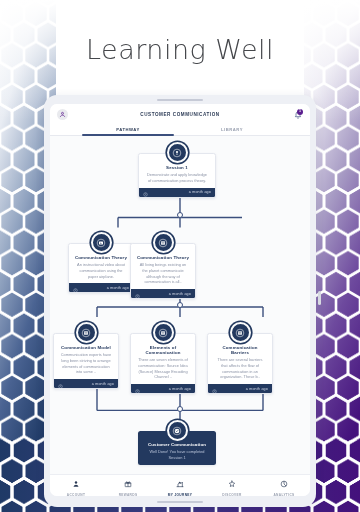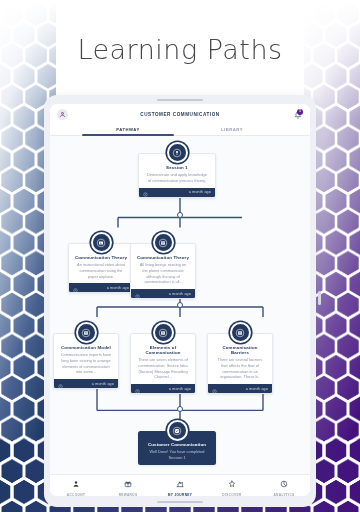--- a/index.html
+++ b/index.html
@@ -226,21 +226,21 @@
 
       <rect x="0" y="0" width="56" height="512" fill="url(#hexpat)"></rect>
       <rect x="304" y="0" width="56" height="512" fill="url(#hexpat)"></rect>
       <rect x="0" y="440" width="360" height="72" fill="url(#hexpat)"></rect>
 
       <rect x="0" y="0" width="360" height="120" fill="url(#fadeTop)"></rect>
     </svg>
   </div>
 </div>
 
-<div class="page-title">Learning Paths</div>
+<div class="page-title">Learning Well</div>
 
 <div class="tablet">
   <div class="tablet-notch"></div>
   <div class="tablet-home"></div>
   <div class="tablet-side-dot"></div>
 
   <div class="screen">
 
     <div class="app-header">
       <div class="avatar">

